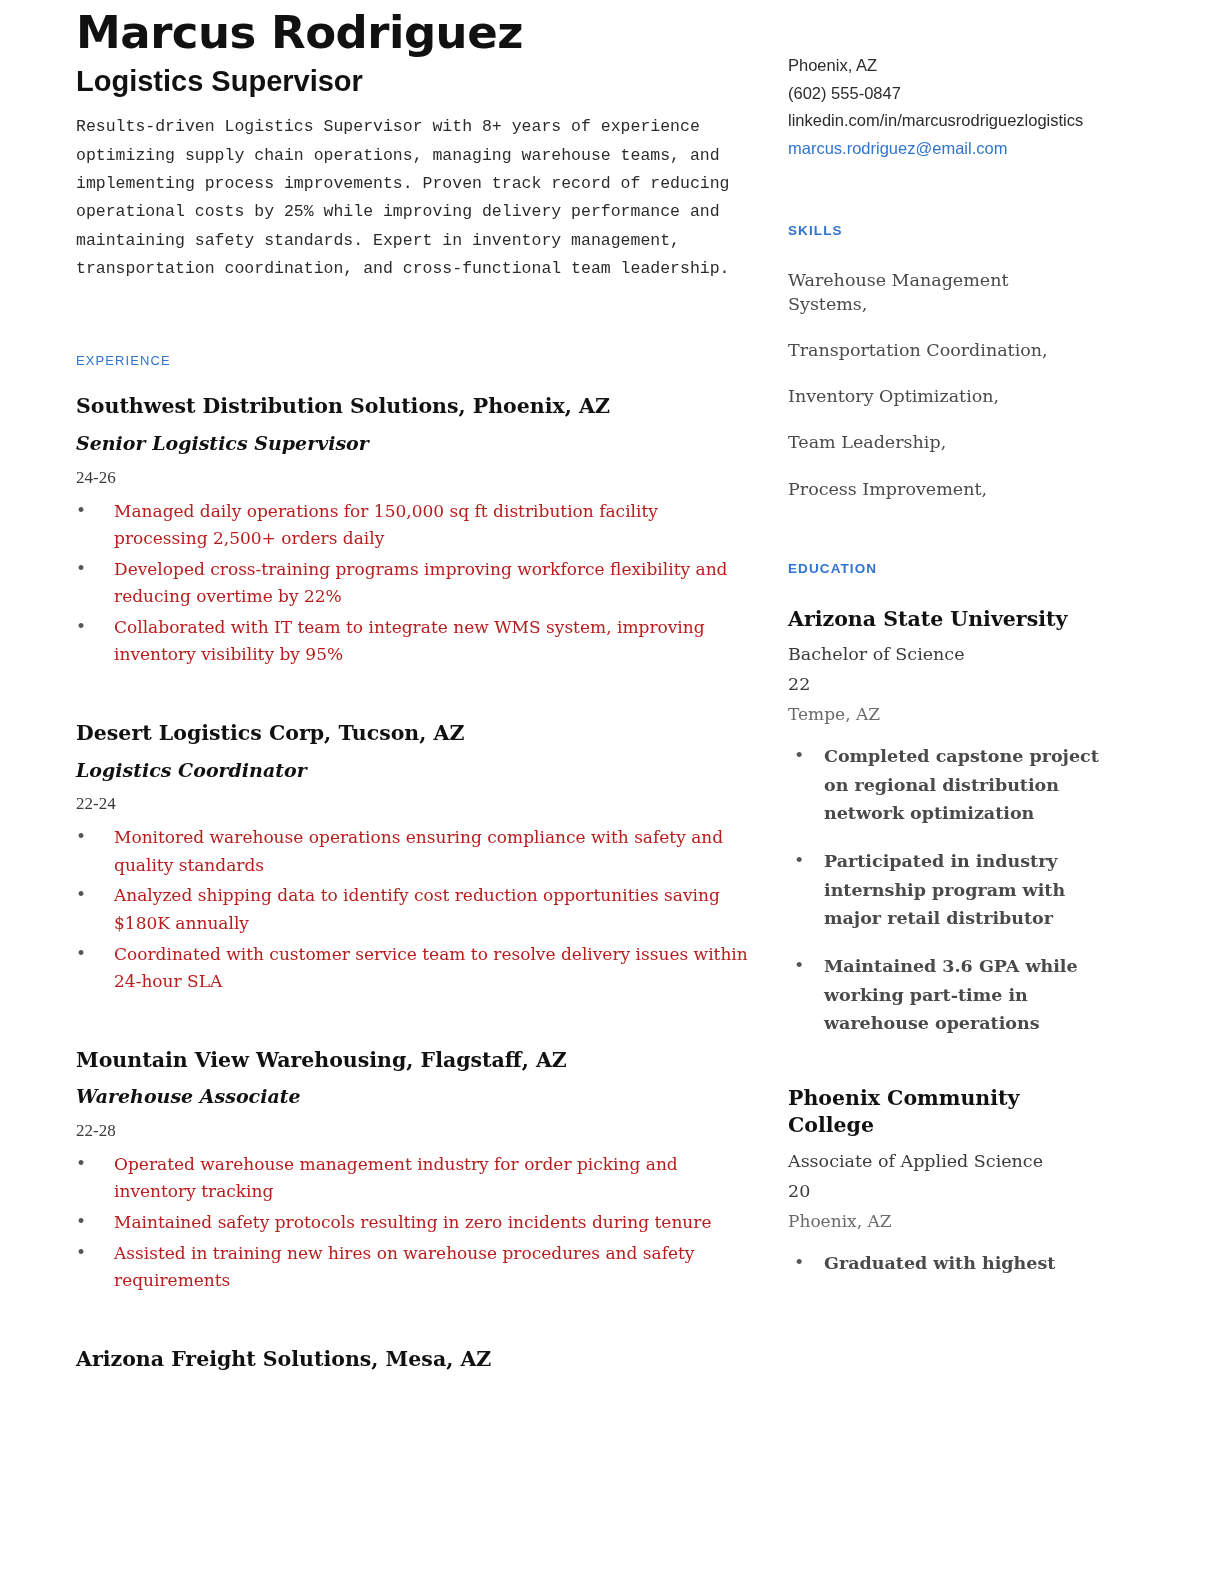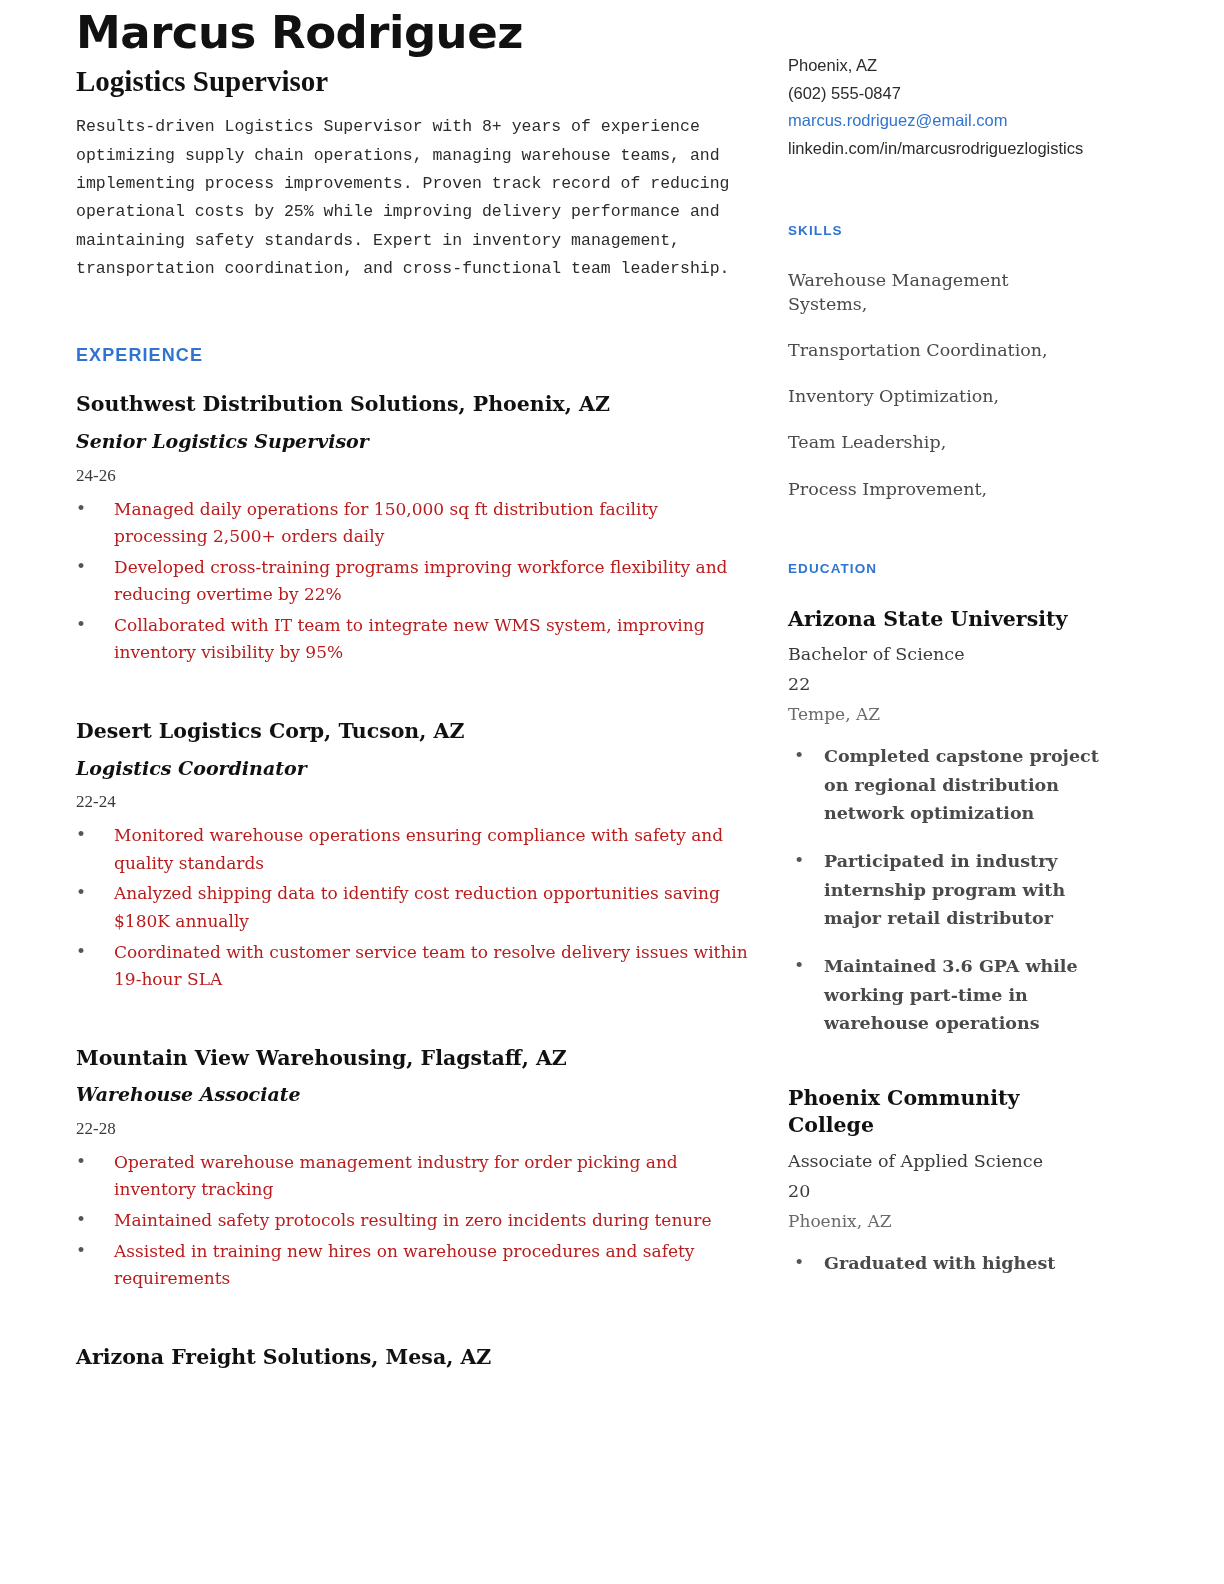--- a/index.html
+++ b/index.html
@@ -40,43 +40,43 @@
   .name {
     font-family: "DejaVu Sans", sans-serif;
     font-size: 45px;
     font-weight: 700;
     letter-spacing: -0.5px;
     line-height: 1.12;
     margin: 0 0 6px 0;
     color: #111111;
   }
   .headline {
-    font-family: Liberation Serif, serif;
+    font-family: Liberation Sans, sans-serif;
     font-size: 29px;
     font-weight: 700;
     line-height: 1.2;
     margin: 0 0 14px 0;
     color: #111111;
   }
   .summary {
     font-family: Liberation Mono, monospace;
     font-size: 16.5px;
     line-height: 1.72;
     color: #2b2b2b;
     margin: 0;
     max-width: 675px;
   }
   .section-label {
     font-family: "Liberation Sans", sans-serif;
-    font-size: 18px;
-    font-weight: 700;
+    font-size: 13px;
+    font-weight: 400;
     letter-spacing: 1.1px;
     color: #2f74d0;
     text-transform: uppercase;
-    margin: 8px 0 26px 0;
+    margin: 16px 0 26px 0;
   }
   .experience-block {
     margin-bottom: 52px;
   }
   .job-title {
     font-family: "DejaVu Serif", serif;
     font-size: 20.5px;
     font-weight: 700;
     color: #111111;
     margin: 0 0 12px 0;
@@ -237,21 +237,21 @@
       </ul>
     </div>
 
     <div class="experience-block">
       <div class="job-title">Desert Logistics Corp, Tucson, AZ</div>
       <div class="job-role">Logistics Coordinator</div>
       <div class="job-dates">22-24</div>
       <ul class="bullets">
         <li>Monitored warehouse operations ensuring compliance with safety and quality standards</li>
         <li>Analyzed shipping data to identify cost reduction opportunities saving $180K annually</li>
-        <li>Coordinated with customer service team to resolve delivery issues within 19-hour SLA</li>
+        <li>Coordinated with customer service team to resolve delivery issues within 24-hour SLA</li>
       </ul>
     </div>
 
     <div class="experience-block">
       <div class="job-title">Mountain View Warehousing, Flagstaff, AZ</div>
       <div class="job-role">Warehouse Associate</div>
       <div class="job-dates">22-28</div>
       <ul class="bullets">
         <li>Operated warehouse management industry for order picking and inventory tracking</li>
         <li>Maintained safety protocols resulting in zero incidents during tenure</li>
@@ -263,22 +263,22 @@
       <div class="job-title">Arizona Freight Solutions, Mesa, AZ</div>
     </div>
 
   </div>
 
   <div class="side-col">
 
     <div class="contact-block">
       <p class="contact-line">Phoenix, AZ</p>
       <p class="contact-line">(602) 555-0847</p>
+      <p class="contact-line">linkedin.com/in/marcusrodriguezlogistics</p>
       <p class="contact-line link">marcus.rodriguez@email.com</p>
-      <p class="contact-line">linkedin.com/in/marcusrodriguezlogistics</p>
     </div>
 
     <div class="side-section">
       <div class="side-section-label">SKILLS</div>
       <div class="skill-item">Warehouse Management Systems,</div>
       <div class="skill-item">Transportation Coordination,</div>
       <div class="skill-item">Inventory Optimization,</div>
       <div class="skill-item">Team Leadership,</div>
       <div class="skill-item">Process Improvement,</div>
     </div>

